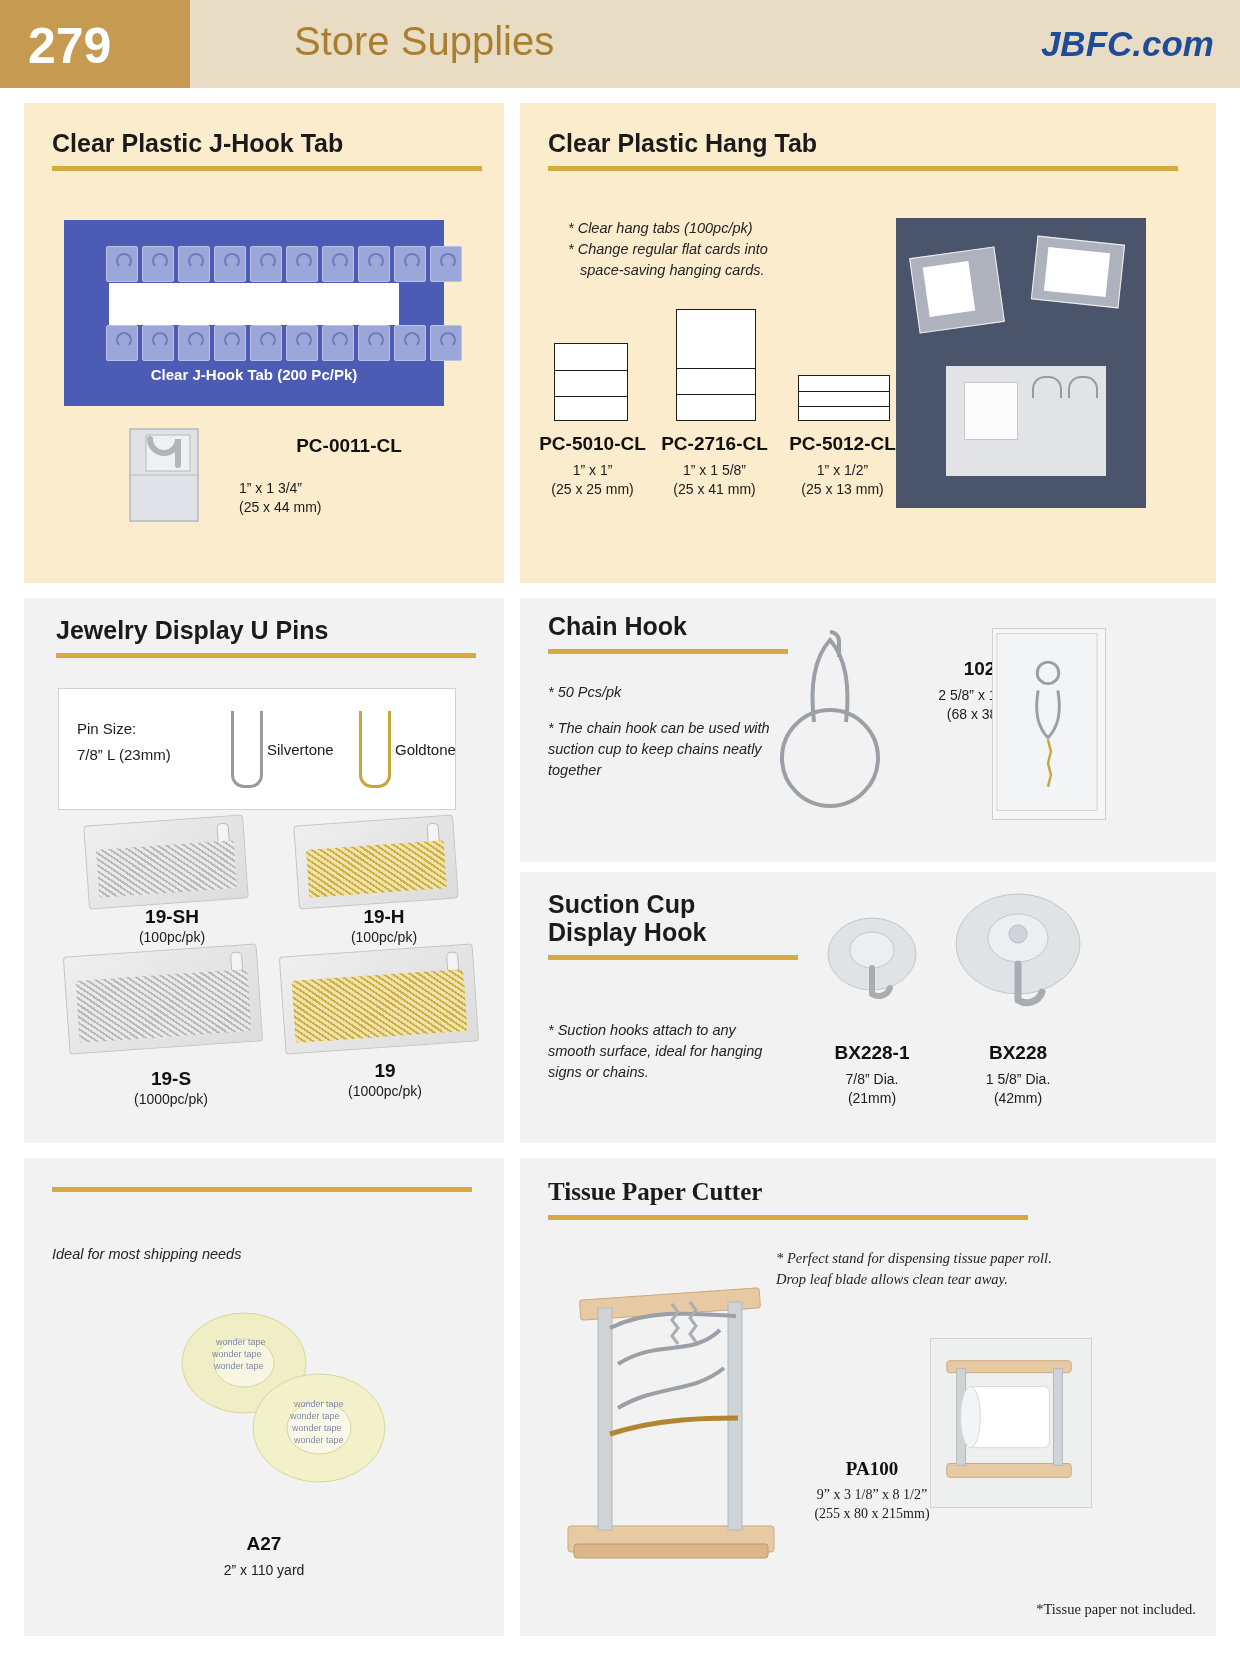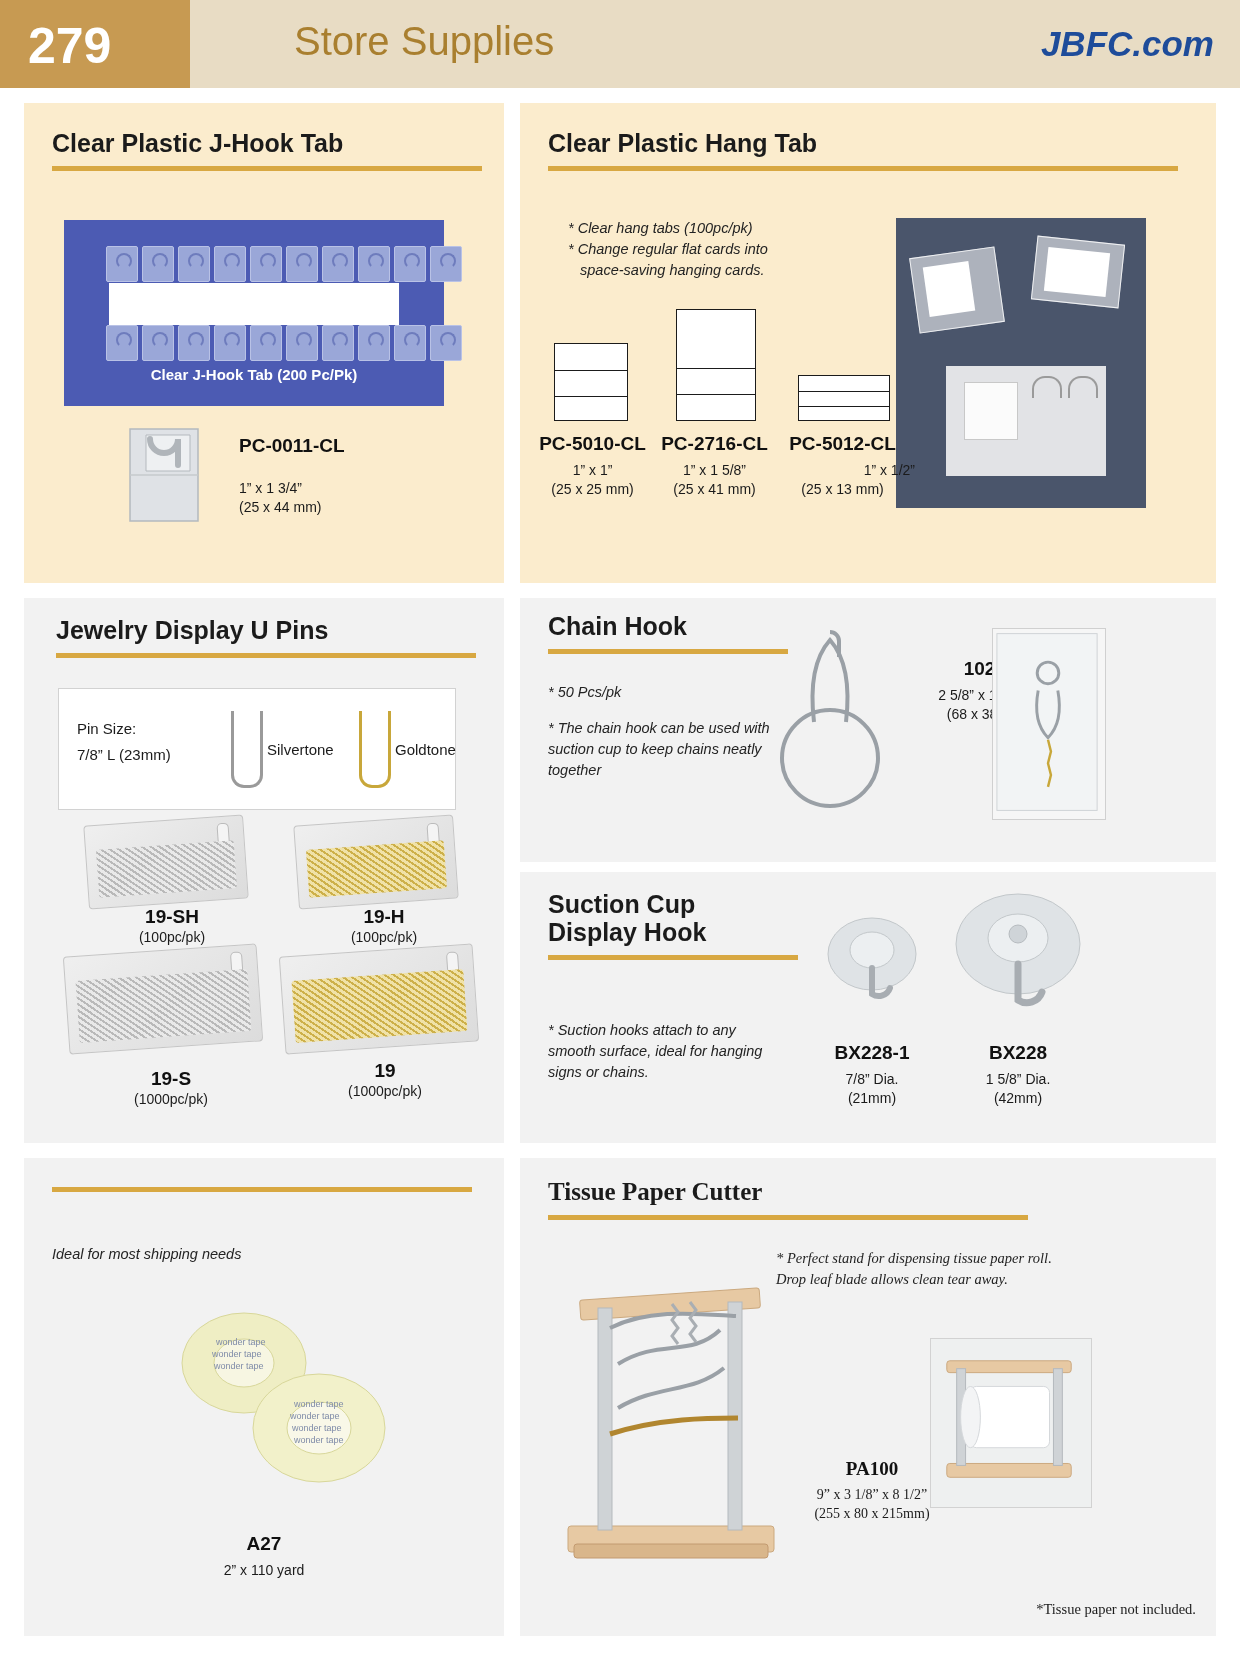--- a/index.html
+++ b/index.html
@@ -140,21 +140,21 @@
     text-align: center;
     color: #ffffff;
     font-size: 15px;
     font-weight: bold;
   }
   #p1 .hook-art {
     position: absolute; left: 92px; top: 322px;
     width: 96px; height: 100px;
   }
   #p1 .info { position: absolute; left: 215px; top: 332px; width: 220px; }
-  #p1 .info .code { text-align: left; }
+  #p1 .info .code { text-align: center; }
   #p1 .info .dims { text-align: left; }
 
   
   #p2 { left: 520px; top: 103px; width: 696px; height: 480px; }
   #p2 .t { position:absolute; left: 28px; top: 26px; width: 630px; }
   #p2 .notes { position: absolute; left: 48px; top: 115px; width: 300px; }
   #p2 .photo {
     position: absolute; left: 376px; top: 115px;
     width: 250px; height: 290px;
     background: #4a556b;
@@ -400,21 +400,21 @@
       <div class="dims" style="margin-top:6px;">1” x 1”</div>
       <div class="dims">(25 x 25 mm)</div>
     </div>
     <div class="lbl2">
       <div class="code">PC-2716-CL</div>
       <div class="dims" style="margin-top:6px;">1” x 1 5/8”</div>
       <div class="dims">(25 x 41 mm)</div>
     </div>
     <div class="lbl3">
       <div class="code">PC-5012-CL</div>
-      <div class="dims" style="margin-top:6px;text-align:right;">1” x 1/2”</div>
+      <div class="dims" style="margin-top:6px;">1” x 1/2”</div>
       <div class="dims">(25 x 13 mm)</div>
     </div>
   </div>
 
   <div class="panel panel-grey" id="p3">
     <div class="t">
       <div class="sec-title">Jewelry Display U Pins</div>
       <div class="sec-rule"></div>
     </div>
 

